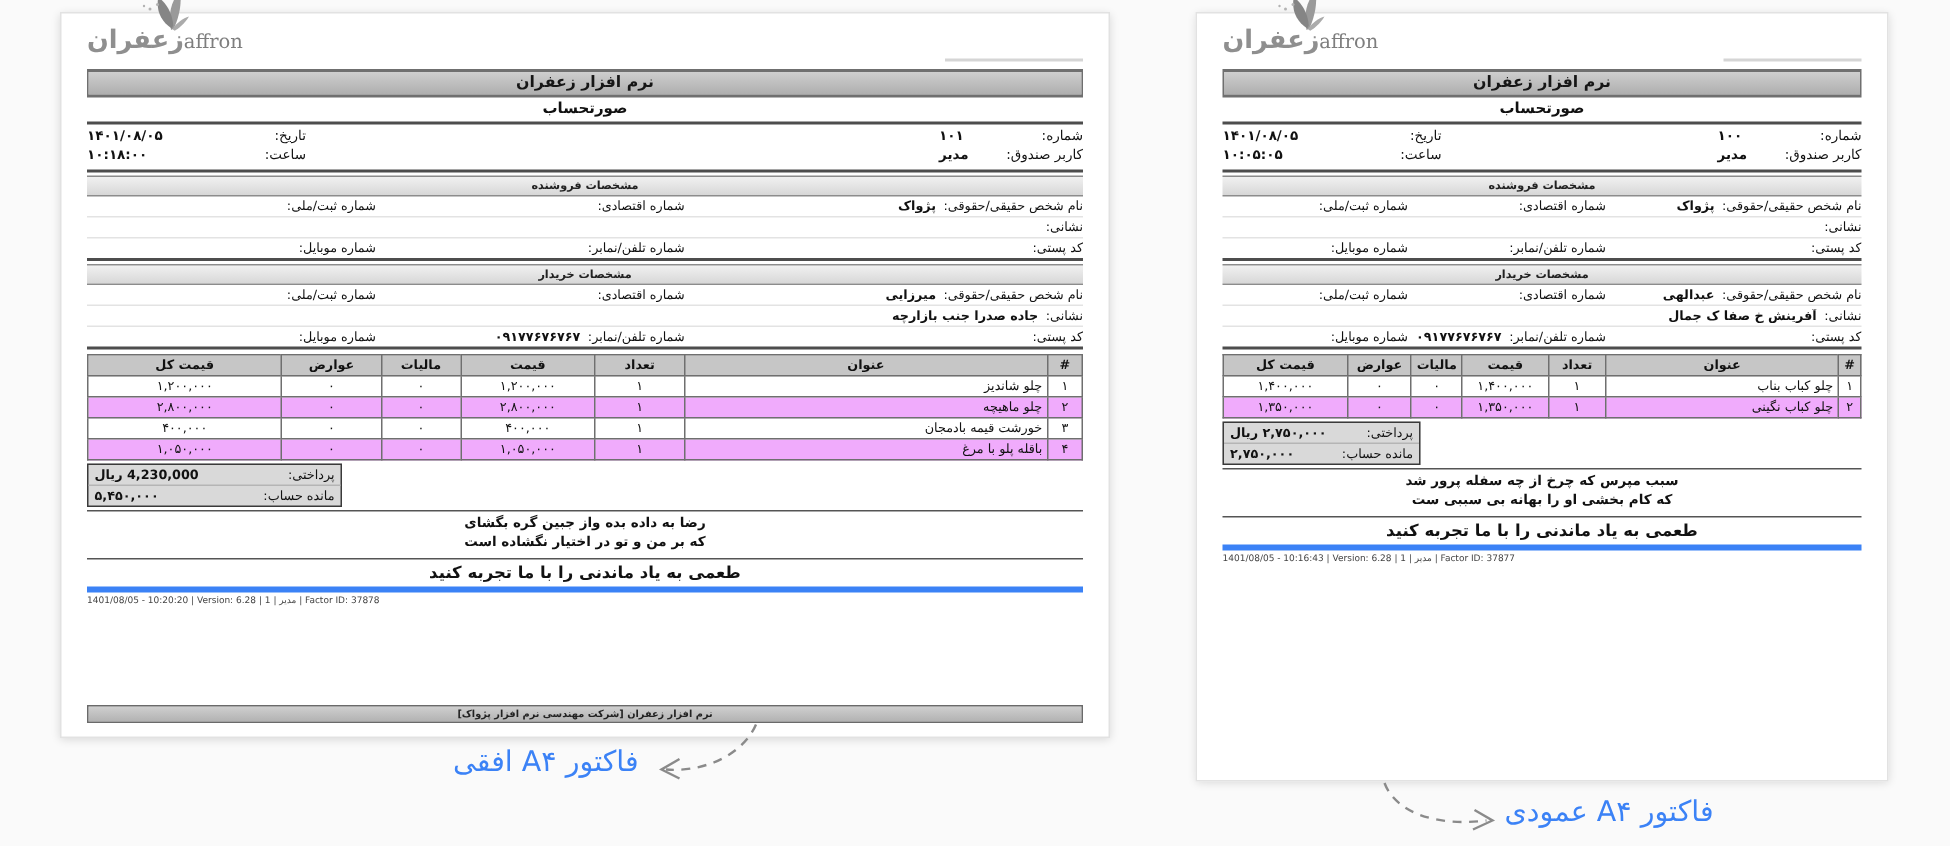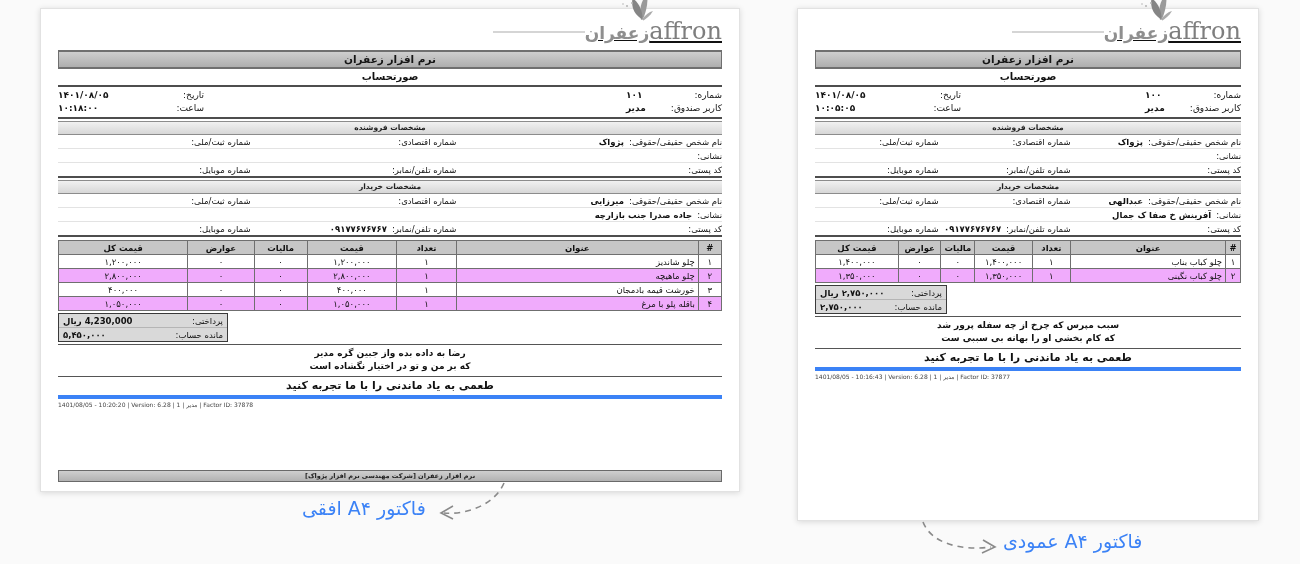--- a/index.html
+++ b/index.html
@@ -18,25 +18,25 @@
     box-shadow: 0 1px 6px rgba(0,0,0,.14);
     display: flex;
     flex-direction: column;
     direction: rtl;
     padding: 6px 17px 9px 17px;
   }
   .card-left  { left: 40px;  top: 8px; width: 700px; height: 484px; }
   .card-right { left: 797px; top: 8px; width: 462px; height: 513px; }
 
   
-  .logo { display:flex; flex-direction:row; align-items:center; padding:2px 0 3px;text-decoration:underline; }
+  .logo { display:flex; flex-direction:column; padding:2px 0 3px; }
   .logo-row { position:relative; display:flex; direction:ltr; align-items:baseline; color:#8f8f8f; }
   .logo-flower { position:absolute; top:-26px; left:34px; }
   .logo-fa { font-weight:bold; font-size:17px; letter-spacing:-.5px; }
-  .logo-en { font-family:"DejaVu Serif", serif; font-size:24px; color:#7e7e7e; }
+  .logo-en { font-family:"DejaVu Serif", serif; font-size:13px; color:#7e7e7e; }
   .logo-tagline { width:92px; height:2px; background:#d5d5d5; margin-top:2px; margin-left:40px; }
 
   
   .title-bar {
     background: linear-gradient(180deg,#cecece,#aeaeae);
     border: 1px solid #6f6f6f; border-top-width:2px; border-bottom-width:2px;
     text-align:center; font-weight:bold; font-size:10.5px;
     height:19px; line-height:15px; color:#161616; margin-top:2px;
   }
   .doc-title { text-align:center; font-weight:bold; font-size:10px; padding:2px 0 3px; border-bottom:2px solid #4d4d4d; }
@@ -293,21 +293,21 @@
         </div>
       <div class="payrow">
           <span class="lbl">مانده حساب:</span>
           <span class="val">۵,۴۵۰,۰۰۰</span>
         </div>
     </div>
   </div>
 
   <div class="poem">
     <div class="poem-main">
-      <div class="poem-line">رضا به داده بده واز جبین گره مدیر</div>
+      <div class="poem-line">رضا به داده بده واز جبین گره بگشای</div>
       <div class="poem-line">که بر من و تو در اختیار نگشاده است</div>
     </div>
     <div class="slogan">طعمی به یاد ماندنی را با ما تجربه کنید</div>
   </div>
 
   <div class="meta">1401/08/05 - 10:20:20 | Version: 6.28 | 1 | مدیر | Factor ID: 37878</div>
   <div class="spacer"></div>
   <div class="footer-bar">نرم افزار زعفران [شرکت مهندسی نرم افزار پژواک]</div>
 </div>
 

